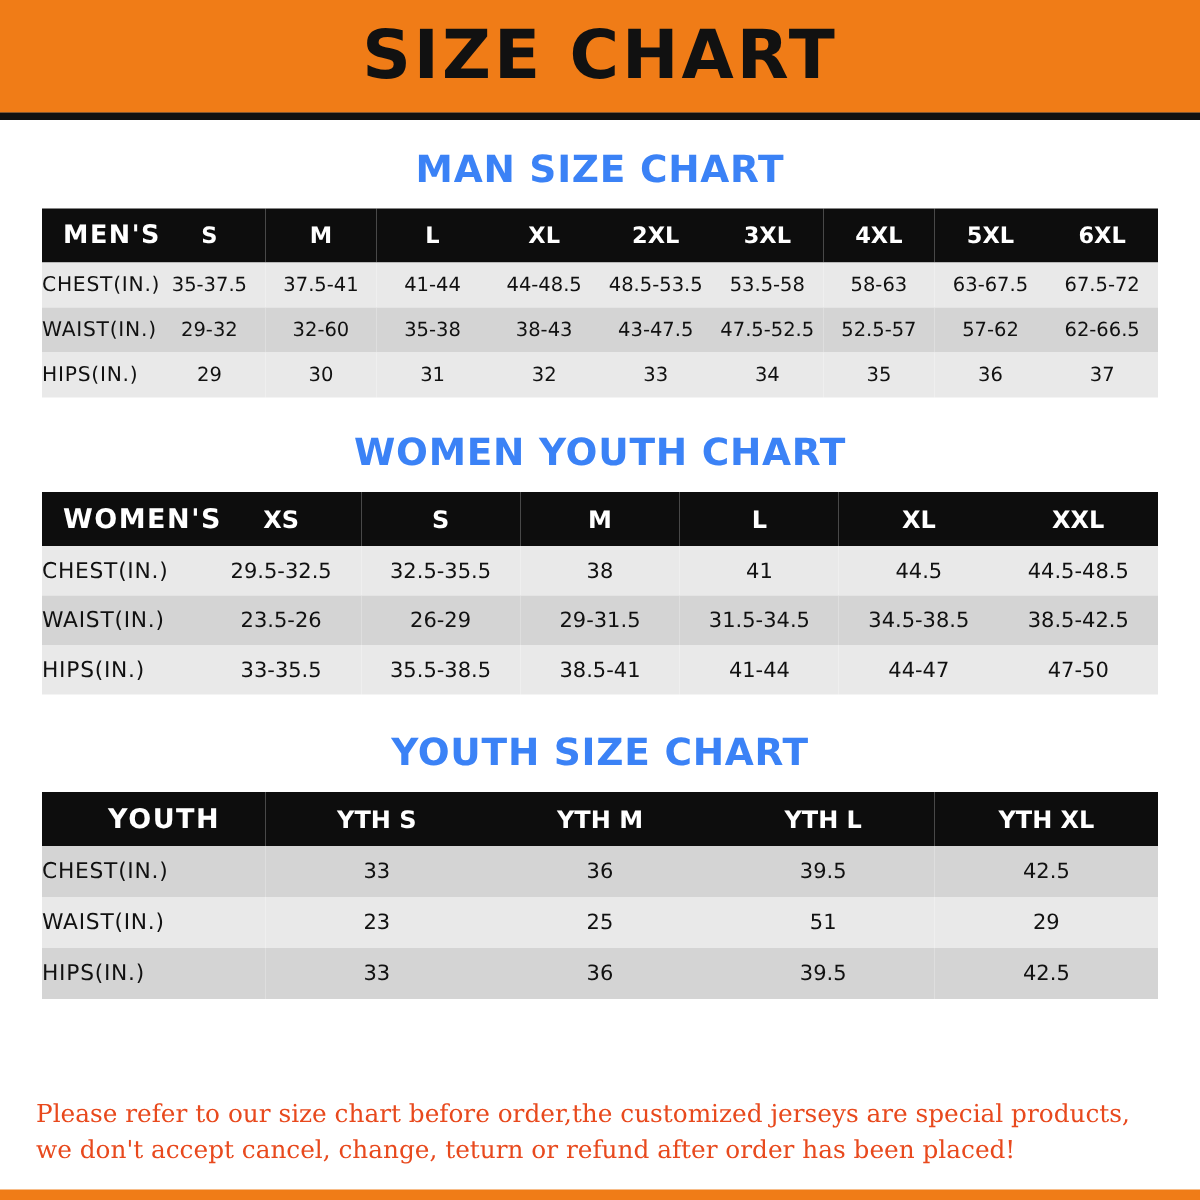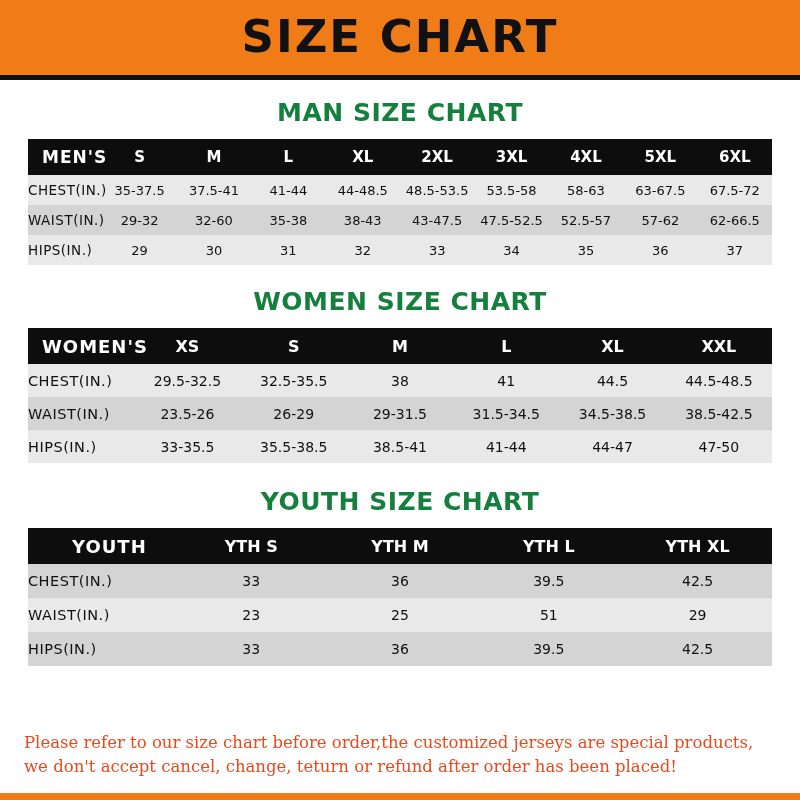--- a/index.html
+++ b/index.html
@@ -47,21 +47,21 @@
   
   .content {
     flex: 1 1 auto;
     padding: 0 28px;
     box-sizing: border-box;
   }
   .section-title {
     text-align: center;
     font-weight: bold;
     font-size: 25px;
-    color: #15803d;
+    color: #3b82f6;
     letter-spacing: 0.5px;
   }
   .section-title.men   { margin: 18px 0 12px 0; }
   .section-title.women { margin: 22px 0 12px 0; }
   .section-title.youth { margin: 24px 0 12px 0; }
 
   table.size-table {
     width: 100%;
     border-collapse: collapse;
     table-layout: fixed;
@@ -187,21 +187,21 @@
           <td>32</td>
           <td>33</td>
           <td>34</td>
           <td>35</td>
           <td>36</td>
           <td>37</td>
         </tr>
       </tbody>
     </table>
 
-    <div class="section-title women">WOMEN SIZE CHART</div>
+    <div class="section-title women">WOMEN YOUTH CHART</div>
     <table class="size-table women">
       <thead>
         <tr>
           <th class="rowhead">WOMEN'S</th>
           <th>XS</th>
           <th>S</th>
           <th>M</th>
           <th>L</th>
           <th>XL</th>
           <th>XXL</th>

